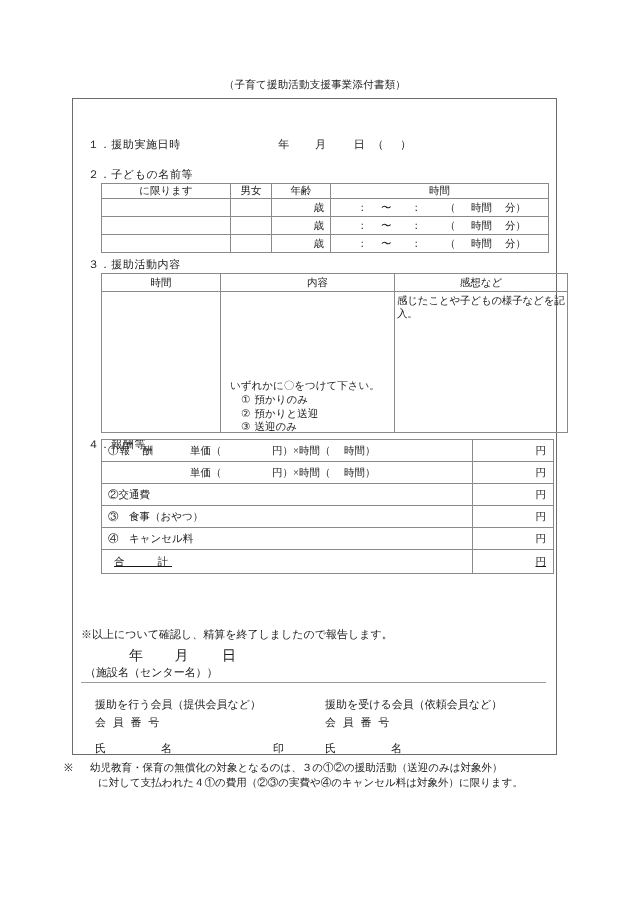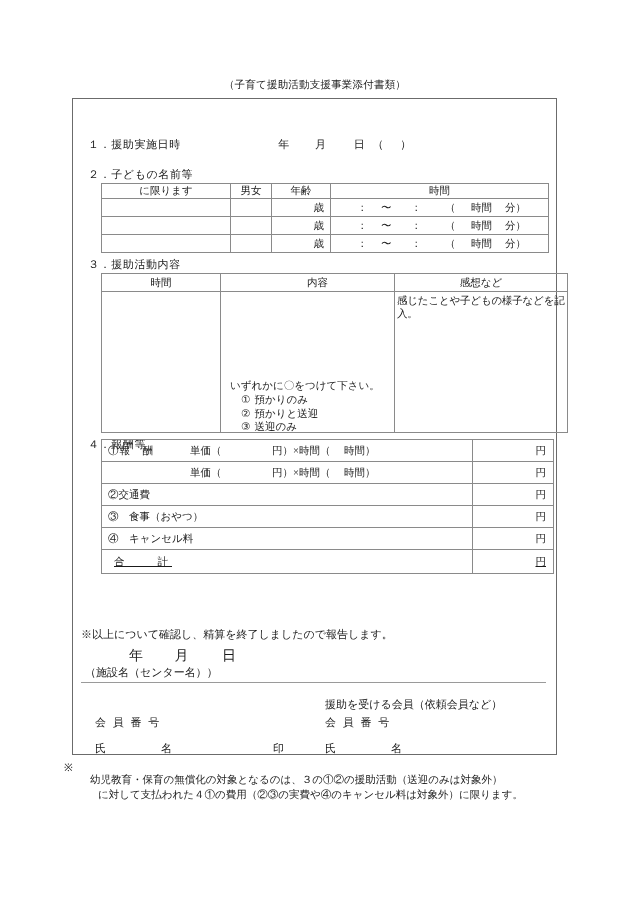--- a/index.html
+++ b/index.html
@@ -249,21 +249,20 @@
     width: 520px;
     font-size: 10.5px;
     line-height: 15px;
   }
   .fn-mark {
     position: absolute;
     left: 0; top: 0;
   }
   .fn-body {
     margin-left: 26px;
-    margin-top: 12px;
   }
   .fn-body div { white-space: nowrap; }
   .fn-l2 { text-indent: 8px; }
 </style>
 </head>
 <body>
 
 <div class="page">
 
   <div class="doc-caption">（子育て援助活動支援事業添付書類）</div>
@@ -436,20 +435,21 @@
 
       <div class="confirm-date">
         <span class="cd-y">年</span>
         <span class="cd-m">月</span>
         <span>日</span>
       </div>
 
       <div class="facility">（施設名（センター名））</div>
       <div class="hr-facility"></div>
 
+      <div class="party party-left p-role">援助を行う会員（提供会員など）</div>
       <div class="party party-left p-num">会 員 番 号</div>
       <div class="party party-left p-name">氏　　名</div>
       <div class="seal">印</div>
 
       <div class="party party-right p-role">援助を受ける会員（依頼会員など）</div>
       <div class="party party-right p-num">会 員 番 号</div>
       <div class="party party-right p-name">氏　　名</div>
 
     </div>
   </div>

